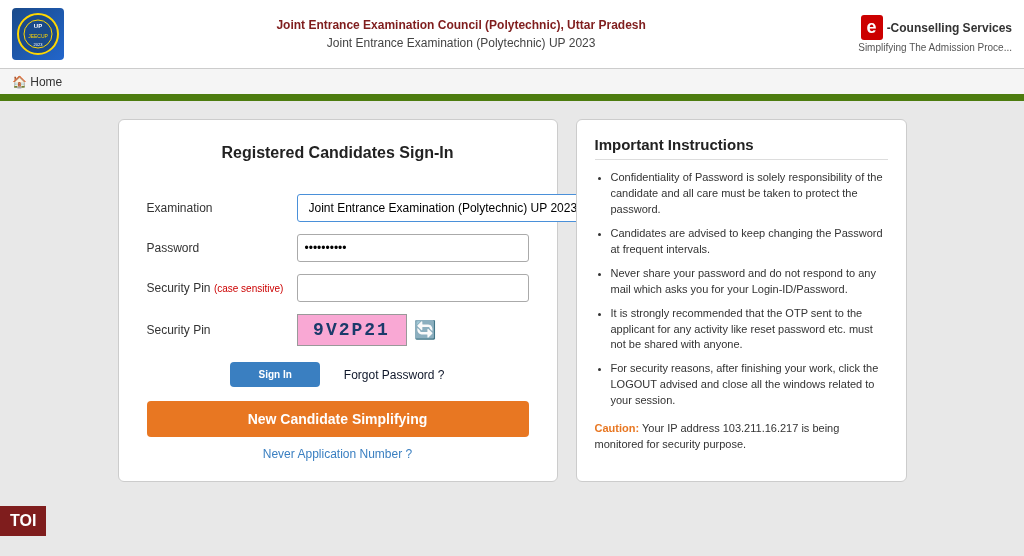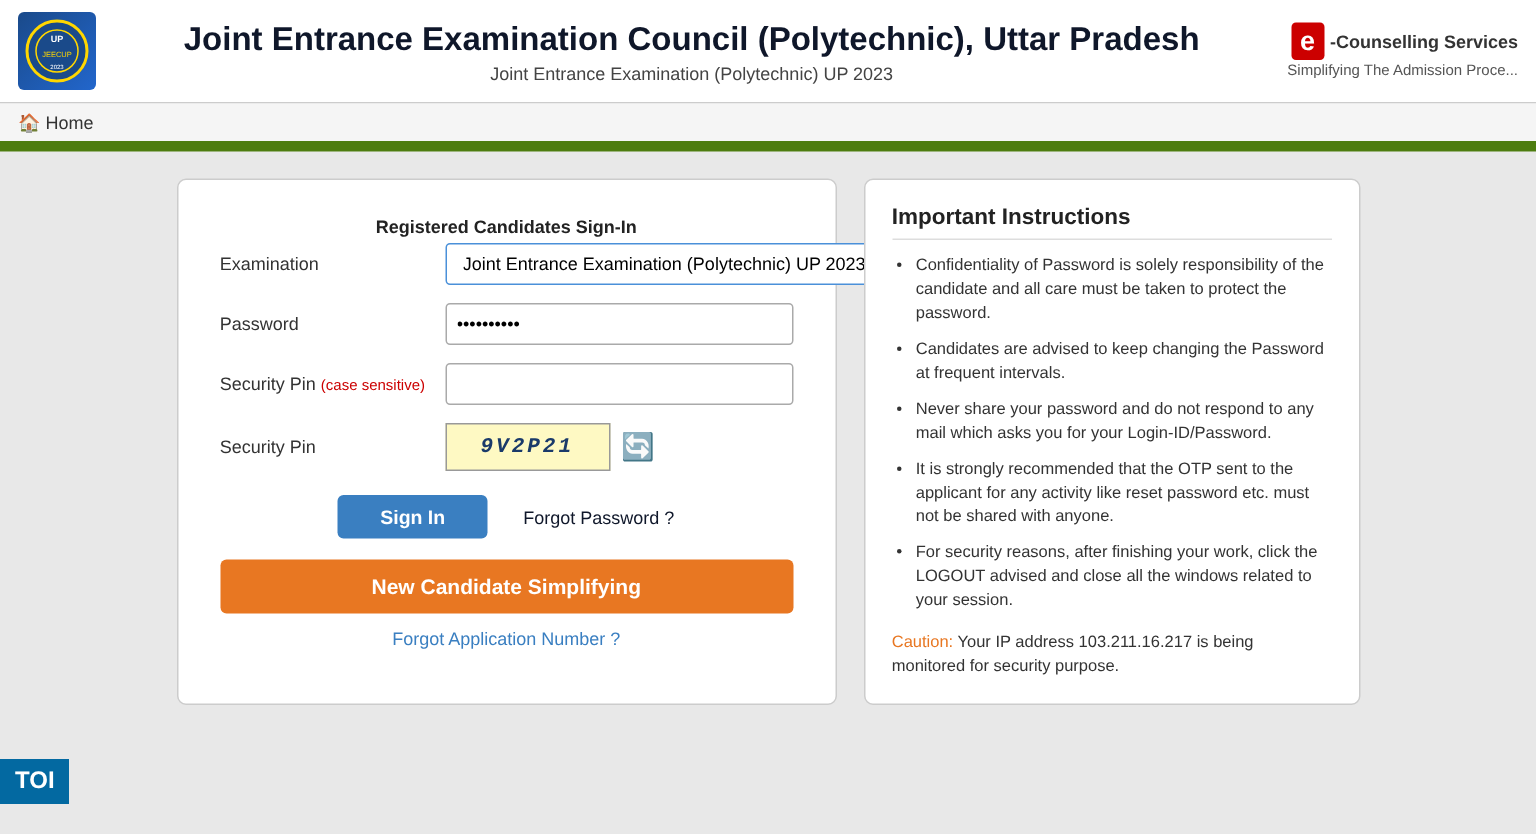--- a/index.html
+++ b/index.html
@@ -29,23 +29,23 @@
       justify-content: center;
       color: white;
       font-size: 8px;
       text-align: center;
     }
     .header-title-block {
       flex: 1;
       text-align: center;
     }
     .header-main-title {
-      font-size: 22px;
-      font-weight: bold;
-      color: #0f172a;
+      font-size: 12px;
+      font-weight: bold;
+      color: #7f1d1d;
       line-height: 1.3;
     }
     .header-subtitle {
       font-size: 12px;
       color: #444;
       margin-top: 2px;
     }
     .header-brand {
       display: flex;
       flex-direction: column;
@@ -99,25 +99,25 @@
     
     .signin-card {
       background: white;
       border: 1px solid #ccc;
       border-radius: 6px;
       padding: 24px 28px 20px;
       width: 440px;
       flex-shrink: 0;
     }
     .card-title {
-      font-size: 12px;
+      font-size: 16px;
       font-weight: bold;
       text-align: center;
       color: #222;
-      margin-bottom: 4px;
+      margin-bottom: 32px;
     }
 
     .form-row {
       display: flex;
       align-items: center;
       margin-bottom: 12px;
     }
     .form-label {
       width: 150px;
       font-size: 12px;
@@ -143,31 +143,30 @@
       border-color: #4a90d9;
     }
 
     
     .captcha-row {
       display: flex;
       align-items: center;
       gap: 8px;
     }
     .captcha-image {
-      background: #fef9c3;
+      background: #f9a8d4;
       border: 1px solid #999;
       width: 110px;
       height: 32px;
       display: flex;
       align-items: center;
       justify-content: center;
-      font-size: 14px;
+      font-size: 18px;
       font-weight: bold;
       color: #1a3a6a;
-      font-style: italic;
       letter-spacing: 2px;
       font-family: 'Courier New', monospace;
     }
     .refresh-btn {
       background: none;
       border: none;
       cursor: pointer;
       color: #2a7ac0;
       font-size: 18px;
     }
@@ -213,21 +212,21 @@
       gap: 24px;
       margin-top: 16px;
       margin-bottom: 14px;
     }
     .btn-signin {
       background: #3a7fc1;
       color: white;
       border: none;
       border-radius: 4px;
       padding: 7px 28px;
-      font-size: 13px;
+      font-size: 10px;
       cursor: pointer;
       font-weight: bold;
     }
     .forgot-link {
       color: #0f172a;
       font-size: 12px;
       text-decoration: none;
       cursor: pointer;
     }
 
@@ -284,29 +283,29 @@
       line-height: 1.45;
     }
     .caution-block {
       margin-top: 12px;
       font-size: 11px;
       color: #333;
       line-height: 1.45;
     }
     .caution-label {
       color: #e87722;
-      font-weight: normal;
+      font-weight: bold;
     }
 
     
     .toi-badge {
       position: fixed;
       bottom: 20px;
       left: 0;
-      background: #0369a1;
+      background: #7f1d1d;
       color: white;
       font-size: 16px;
       font-weight: bold;
       padding: 6px 10px;
       z-index: 100;
     }
   </style>
 </head>
 <body>
 
@@ -374,21 +373,21 @@
     </div>
 
 
     <div class="btn-row">
       <button class="btn-signin">Sign In</button>
       <a href="#" class="forgot-link">Forgot Password ?</a>
     </div>
 
     <button class="btn-register">New Candidate Simplifying</button>
 
-    <a href="#" class="forgot-app-link">Forgot Application Number ?</a>
+    <a href="#" class="forgot-app-link">Never Application Number ?</a>
   </div>
 
   <div class="instructions-card">
     <div class="instr-title">Important Instructions</div>
     <ul class="instr-list">
       <li>Confidentiality of Password is solely responsibility of the candidate and all care must be taken to protect the password.</li>
       <li>Candidates are advised to keep changing the Password at frequent intervals.</li>
       <li>Never share your password and do not respond to any mail which asks you for your Login-ID/Password.</li>
       <li>It is strongly recommended that the OTP sent to the applicant for any activity like reset password etc. must not be shared with anyone.</li>
       <li>For security reasons, after finishing your work, click the LOGOUT advised and close all the windows related to your session.</li>

